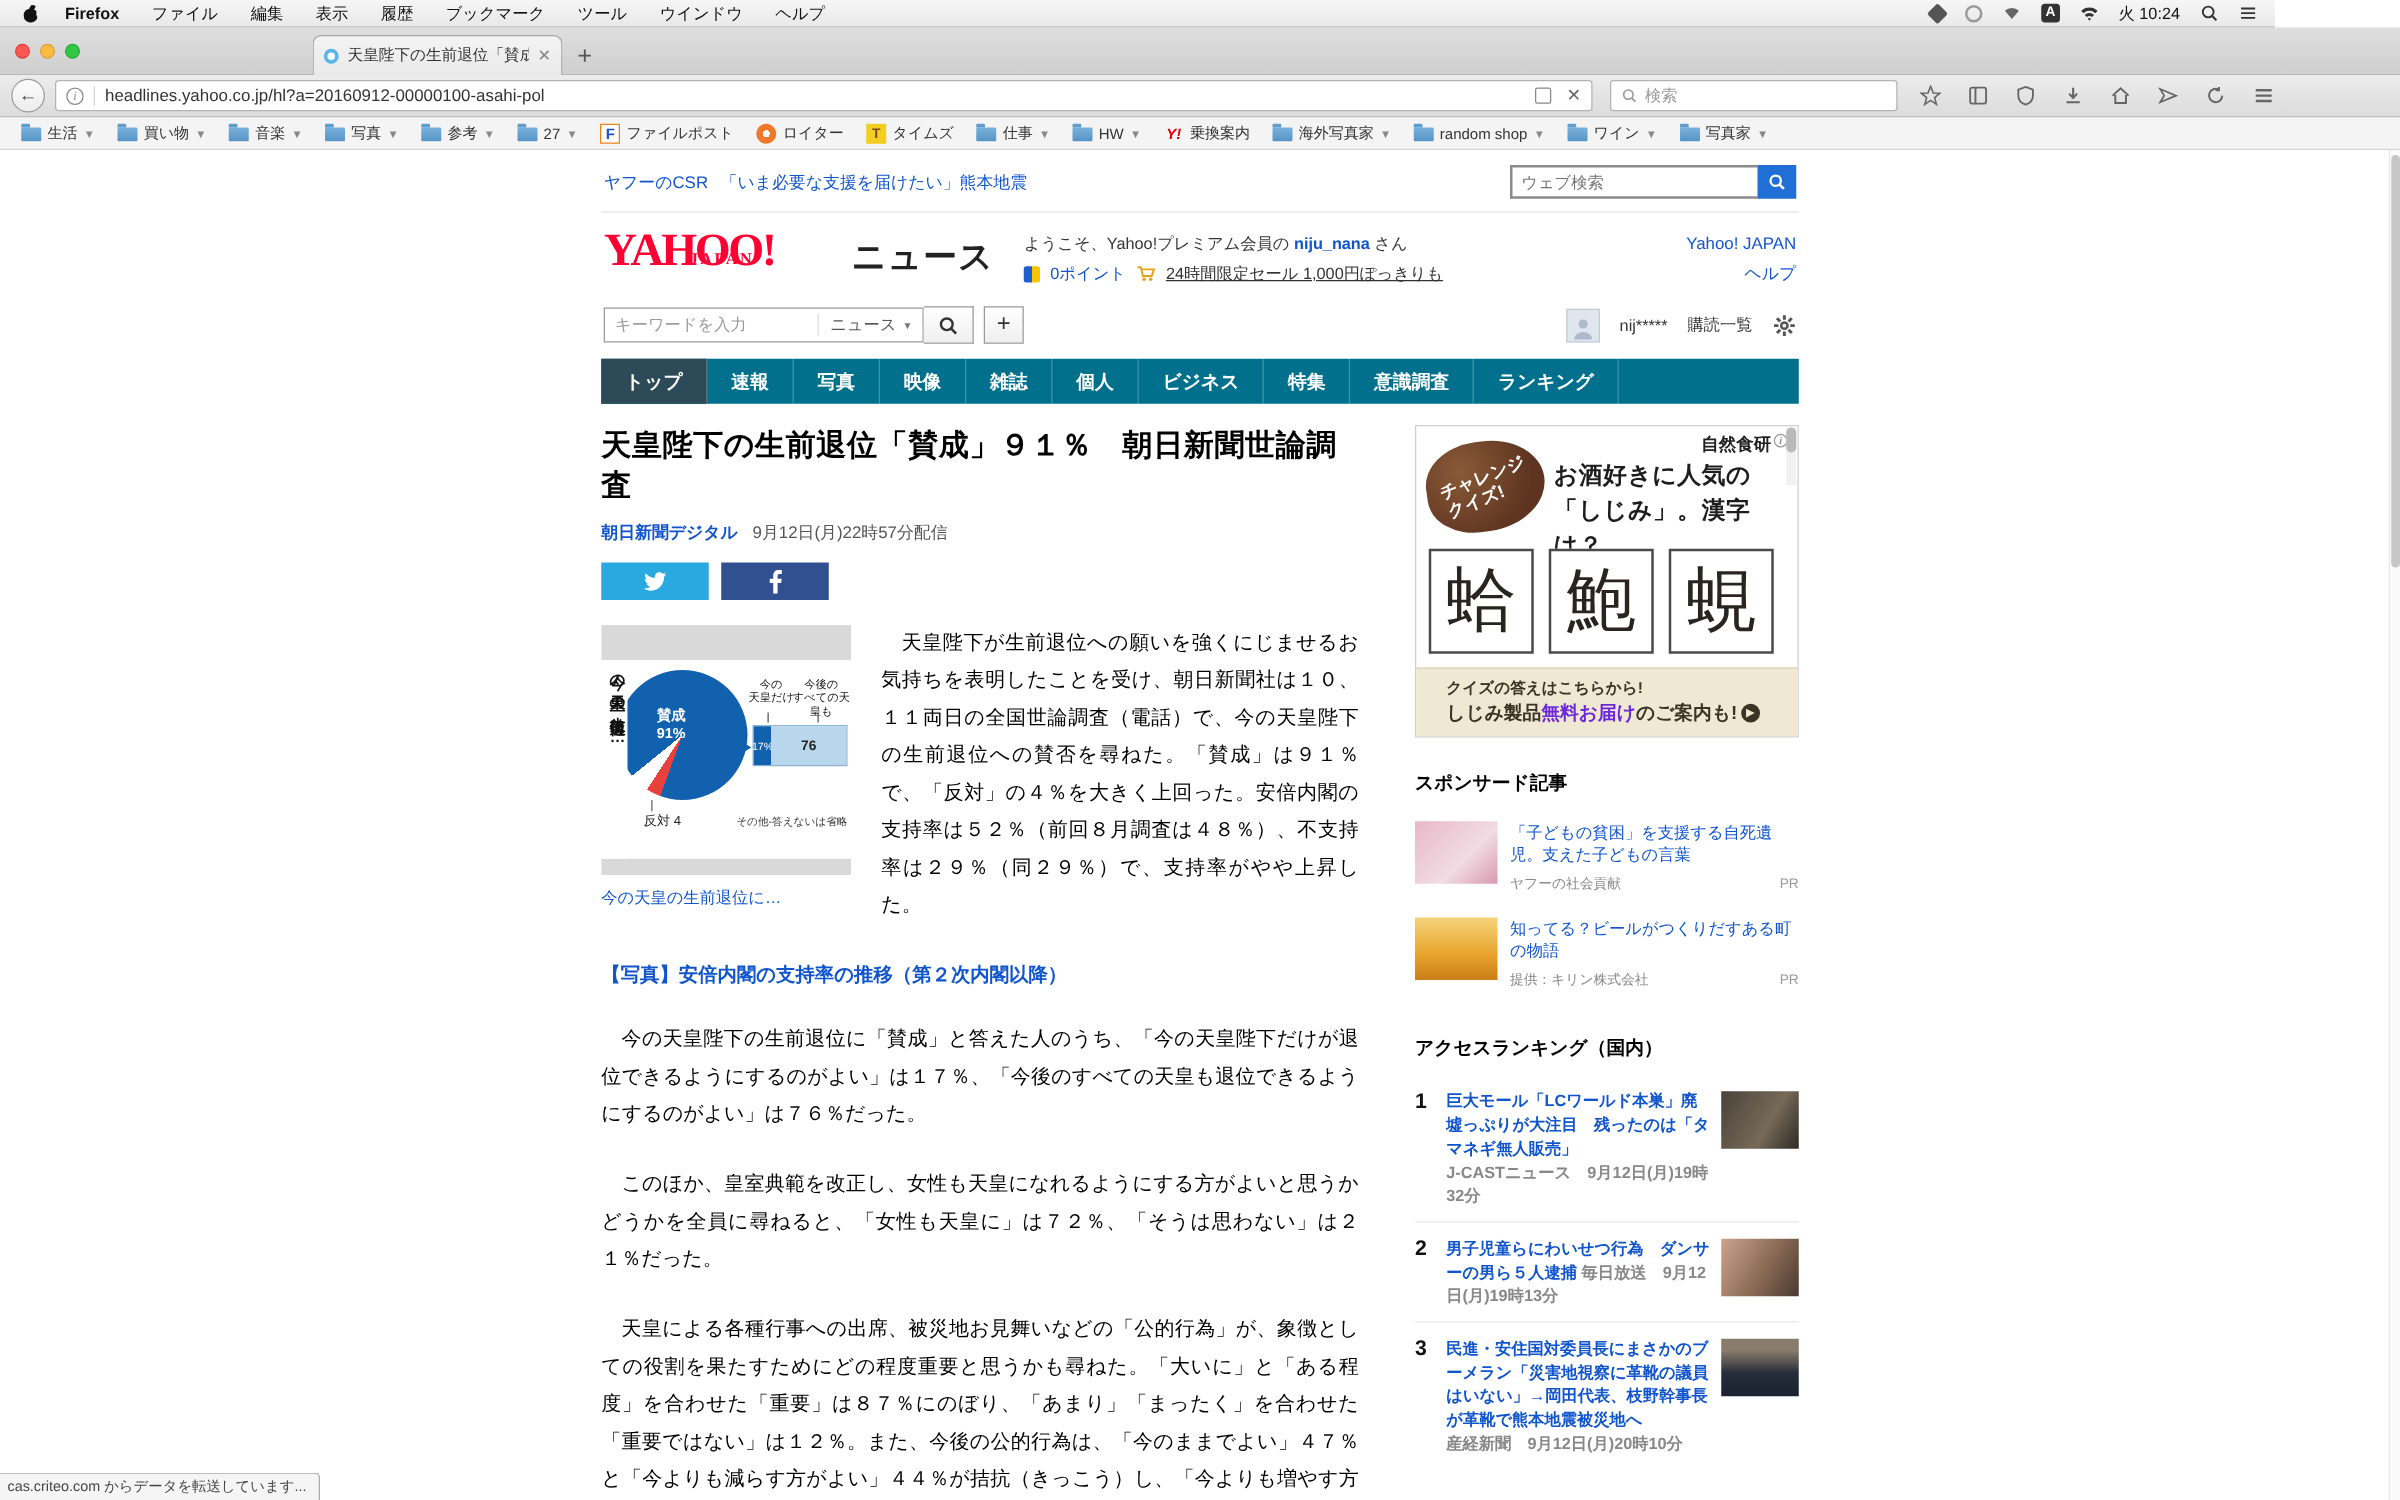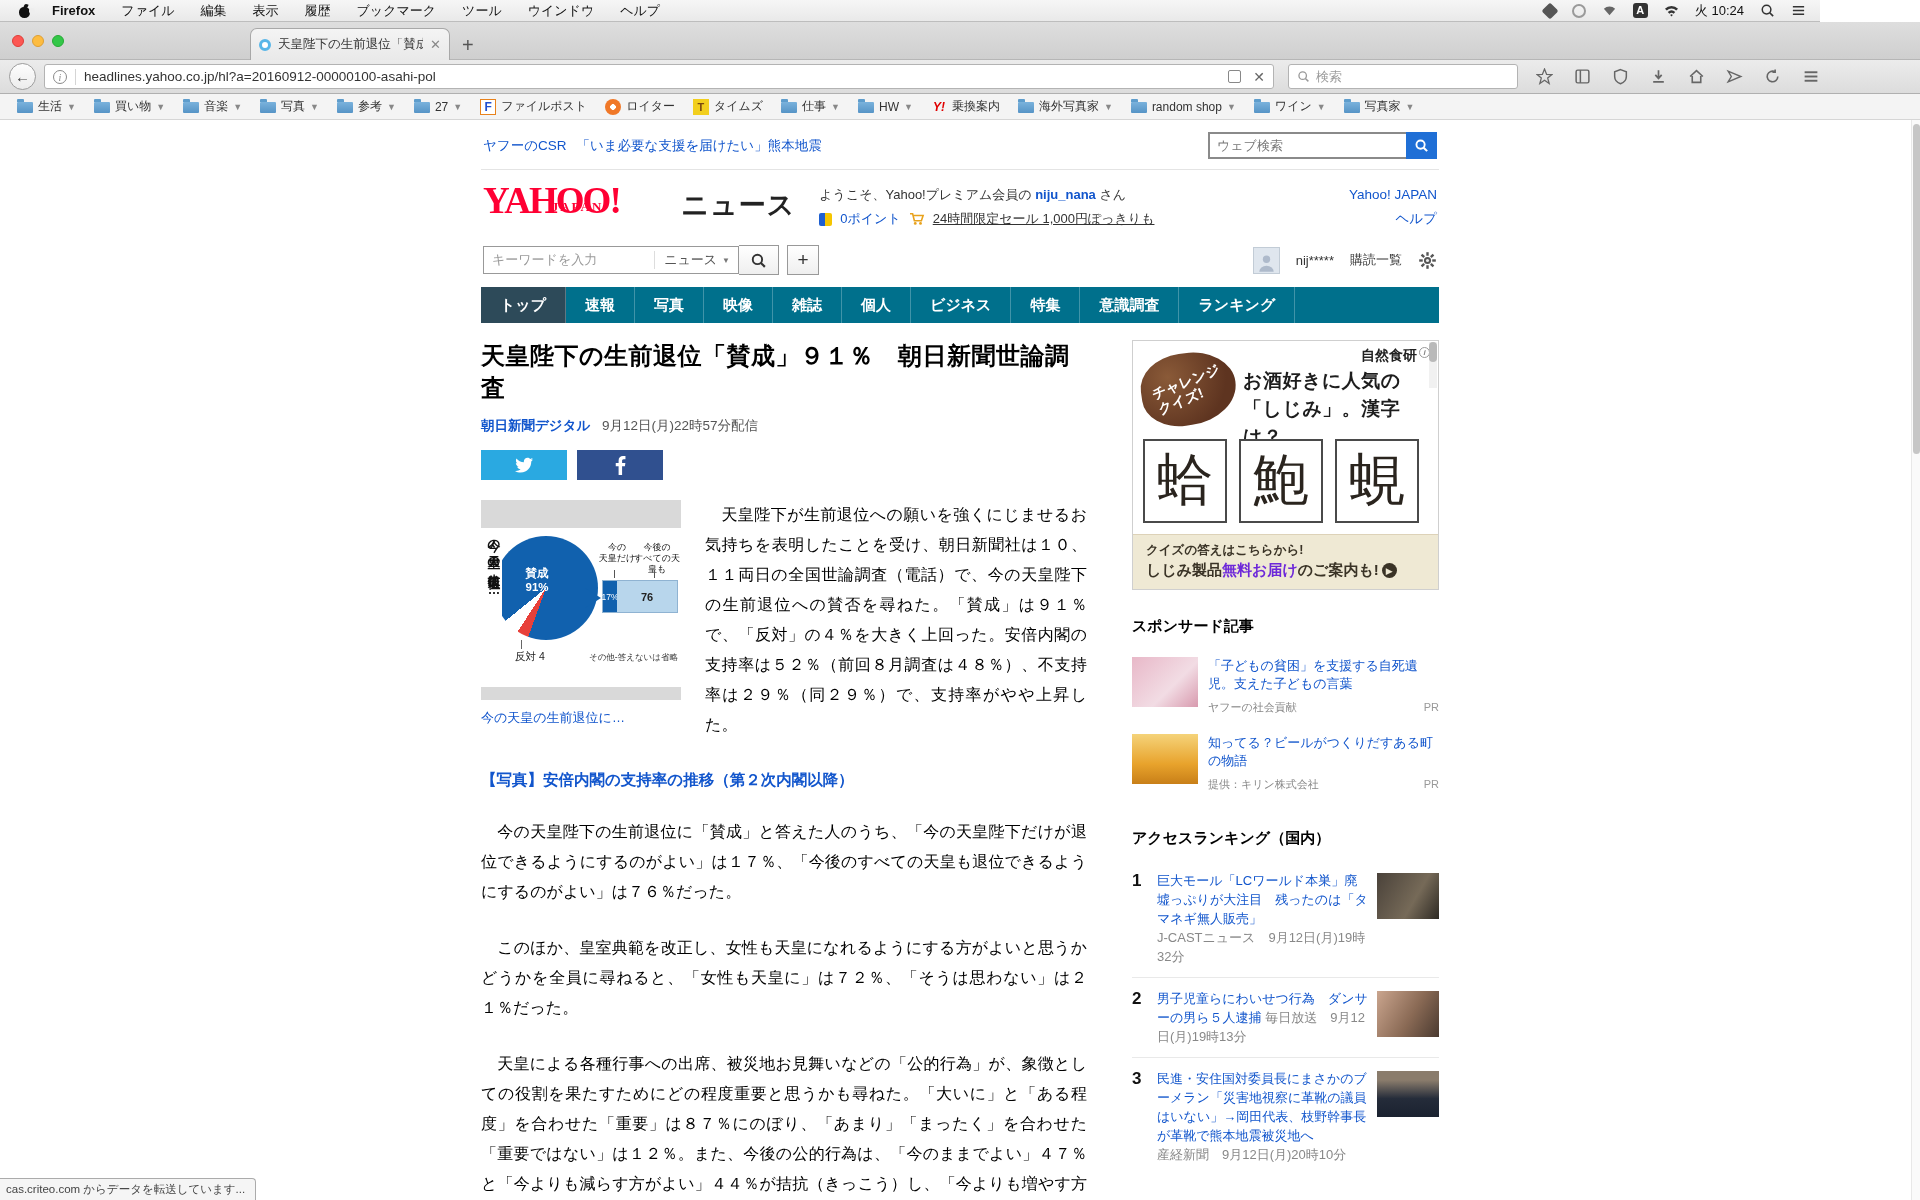--- a/index.html
+++ b/index.html
@@ -132,38 +132,38 @@
 
   
   .ad { position:relative; border:1px solid #cfcfcf; background:#fff; width:307px; height:250px;}
   .ad .brand { position:absolute; right:8px; top:6px; font-size:14px; font-weight:bold; color:#222; display:flex; gap:2px; align-items:flex-start;}
   .ad .iinfo { width:11px; height:11px; border:1px solid #999; border-radius:50%; font-size:8px; line-height:10px; text-align:center; color:#888; font-style:italic;}
   .ad .shell { position:absolute; left:8px; top:12px; width:95px; height:72px; background:radial-gradient(circle at 30% 30%, #8a5a38, #5e3420 70%); border-radius:48% 52% 55% 45%; transform:rotate(-8deg); display:flex; flex-direction:column; align-items:center; justify-content:center; color:#fff; font-weight:bold; font-size:14px; transform-origin:center;}
   .ad .shell span { transform:rotate(-14deg); line-height:16px; }
   .ad .headline { position:absolute; left:110px; top:26px; font-size:19px; font-weight:bold; color:#1d1d1d; line-height:28px; letter-spacing:.5px;}
   .ad .kanji-row { position:absolute; left:10px; top:98px; display:flex; gap:12px;}
   .ad .kbox { width:84px; height:84px; border:2px solid #4a4a4a; background:#fff; display:flex; align-items:center; justify-content:center; font-size:56px; font-family:"Liberation Serif","DejaVu Serif",serif; color:#2a241e;}
-  .ad .adfoot { position:absolute; left:0; right:0; bottom:0; height:55px; background:#efe9d4; border-top:1px solid #ddd2b8; padding:7px 13px; font-weight:bold; color:#3a3326;}
+  .ad .adfoot { position:absolute; left:0; right:0; bottom:0; height:55px; background:#efe9d4; border-top:1px solid #ddd2b8; padding:7px 24px; font-weight:bold; color:#3a3326;}
   .ad .adfoot .l1 { font-size:12.5px; }
   .ad .adfoot .l2 { font-size:15px; margin-top:2px; display:flex; align-items:center;}
   .ad .free { color:#6d28d9; }
   .ad .goarrow { width:15px; height:15px; border-radius:50%; background:#3a3326; color:#efe9d4; font-size:9px; display:inline-flex; align-items:center; justify-content:center; margin-left:3px;}
   .ad .adscroll { position:absolute; right:1px; top:1px; width:8px; height:46px; background:#f1f1f1;}
   .ad .adscroll .thumbbar { width:8px; height:20px; background:#b9b9b9; border-radius:4px;}
 
   .sp-head, .rk-head { font-size:15px; font-weight:bold; color:#000; margin:27px 0 12px;}
   .sp-item { display:flex; gap:10px; padding:9px 0; }
   .sp-thumb { width:66px; height:50px; flex:none;}
   .sp-body { flex:1; font-size:13px; line-height:18px;}
   .sp-src { display:flex; font-size:11px; color:#888; margin-top:5px;}
   .sp-src .pr { margin-left:auto; color:#999;}
   .rk-item { display:flex; gap:9px; padding:11px 0; border-top:1px solid #e9e9e9;}
   .rk-item.firstitem { border-top:none; }
   .rk-num { width:16px; font-size:17px; font-weight:bold; color:#111; flex:none;}
-  .rk-body { flex:1; font-size:13px; line-height:19px;}
+  .rk-body { flex:1; font-size:13px; line-height:19px;font-weight:bold;}
   .rk-src { color:#888; }
   .rk-thumb { width:62px; height:46px; flex:none; margin-top:2px;}
 
   .th1 { background:linear-gradient(120deg,#4a423a,#766a58 60%,#2e2a24);}
   .th2 { background:linear-gradient(120deg,#caa58e,#8a6a55 55%,#4a3a30);}
   .th3 { background:linear-gradient(180deg,#8a7c6c 20%,#252c3a 60%,#1a2230);}
   .sth1 { background:linear-gradient(135deg,#e8b8c8,#f2dce4 60%,#d89aae);}
   .sth2 { background:linear-gradient(180deg,#f5d37a,#e8a32c 60%,#c87f18);}
 
   .status-tip { position:absolute; left:0; bottom:0; background:#f5f5f5; border:1px solid #ababab; border-left:none; border-bottom:none; border-radius:0 4px 0 0; padding:3px 10px 3px 6px; font-size:11.5px; color:#444; z-index:60;}

